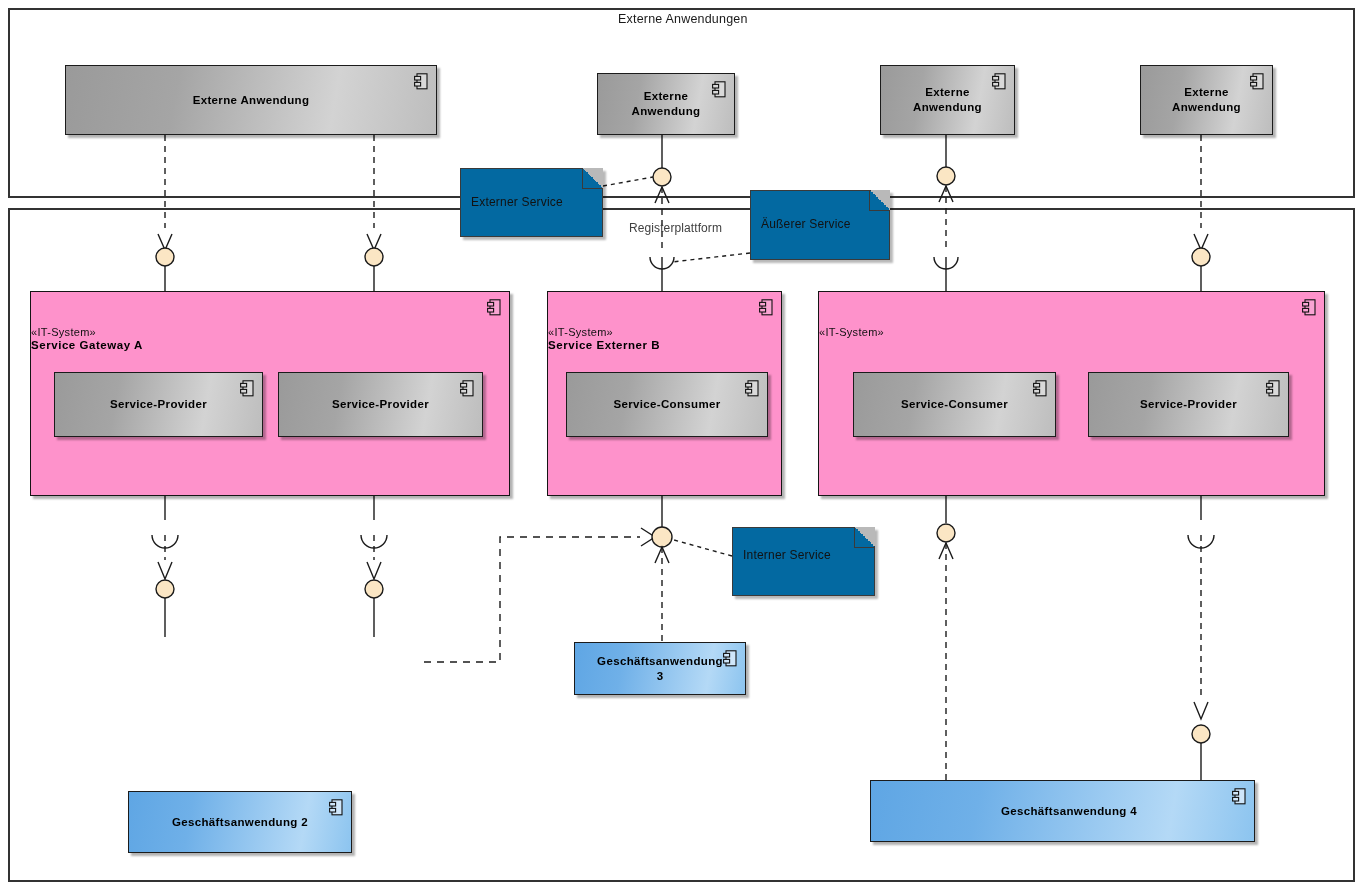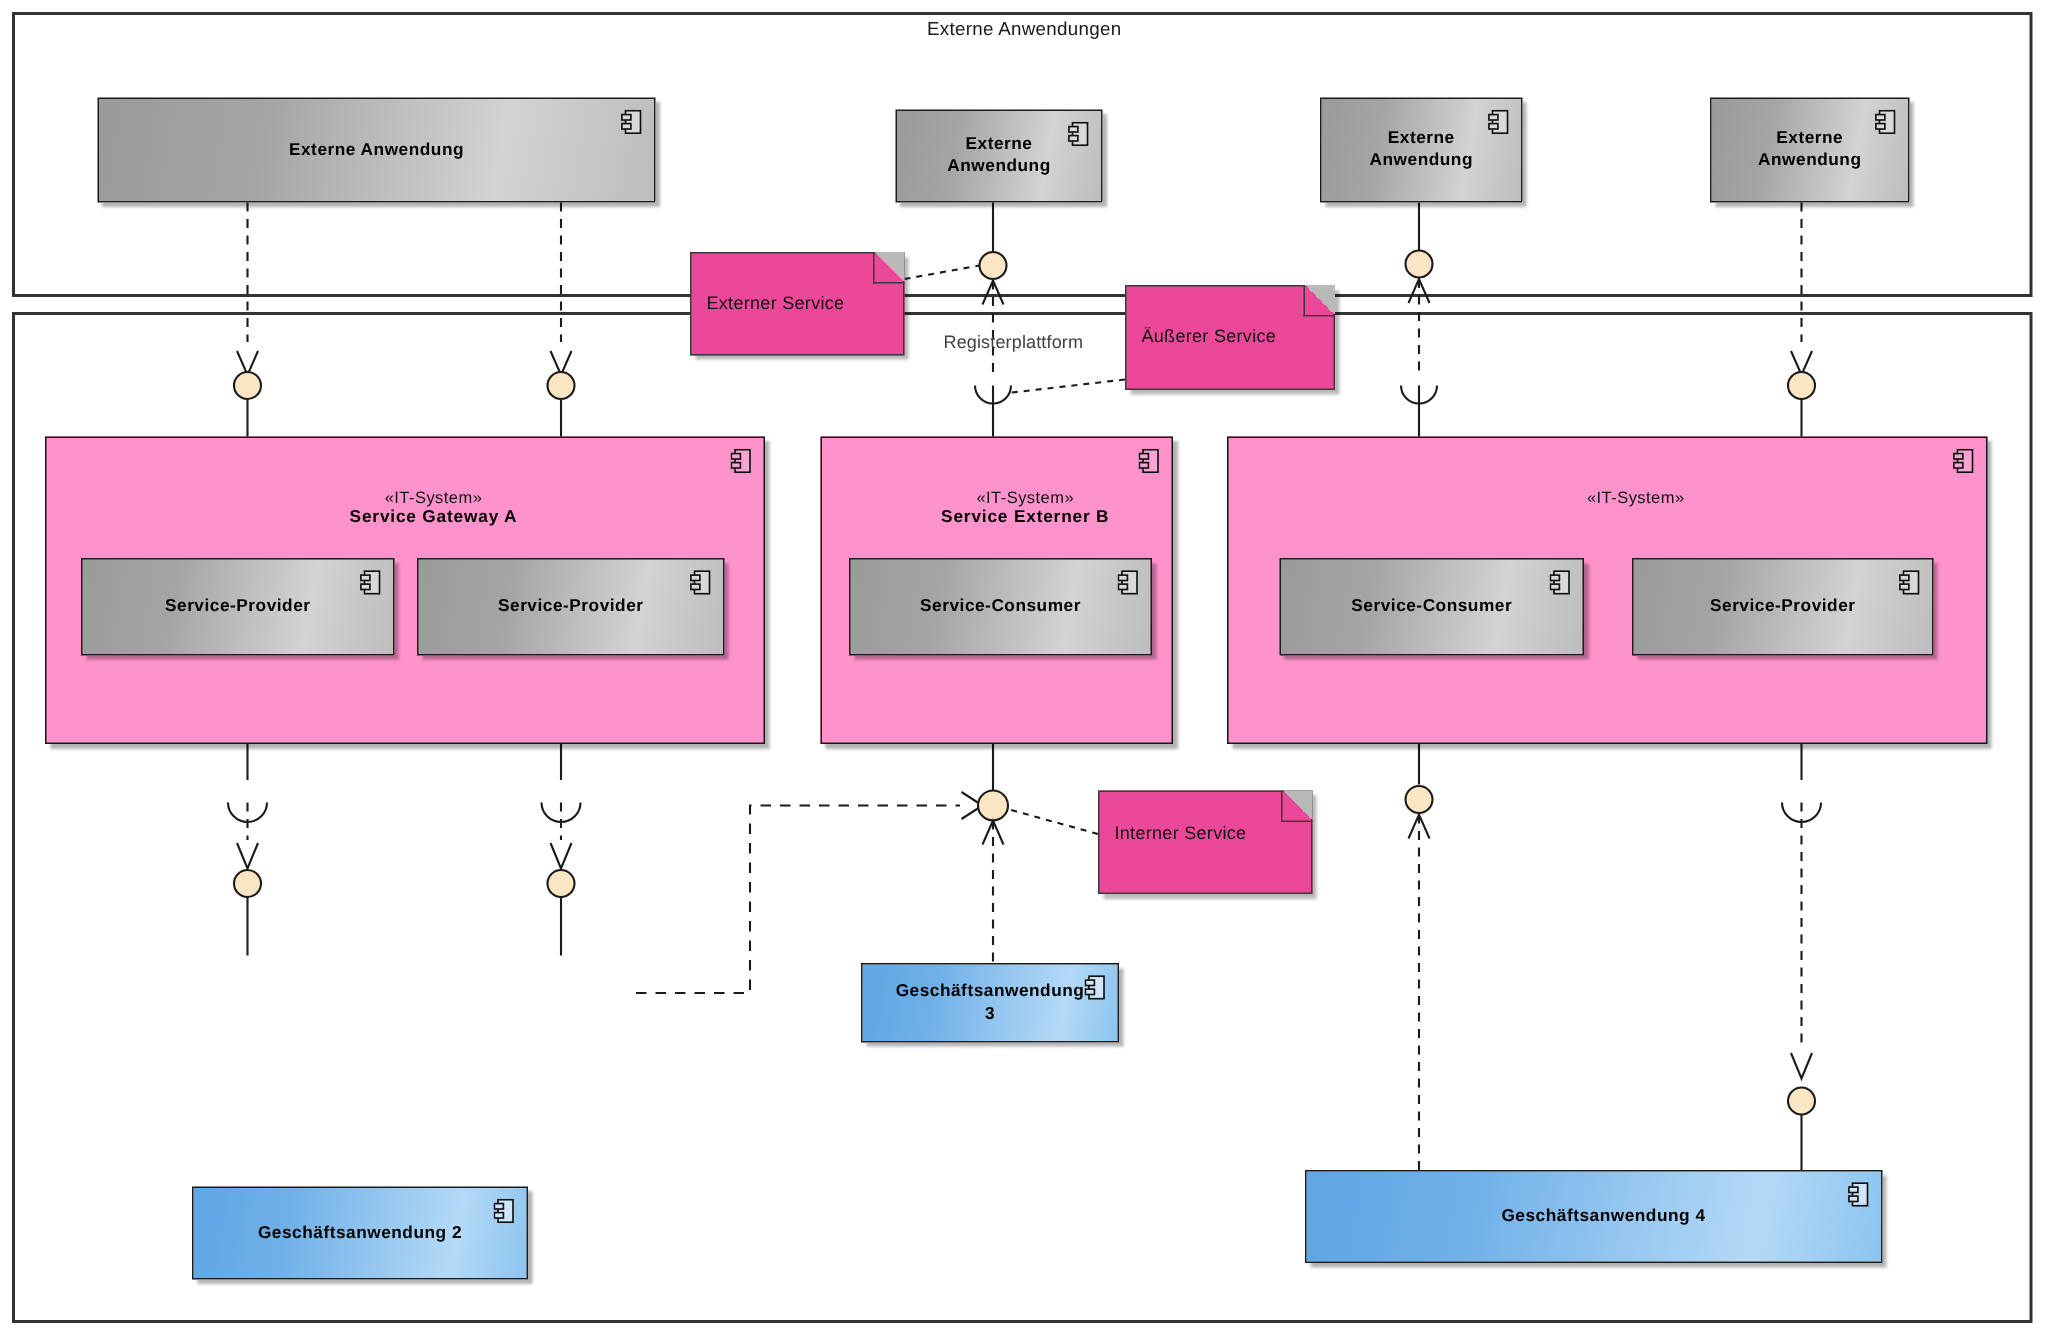--- a/index.html
+++ b/index.html
@@ -15,25 +15,25 @@
   .comp .cname{font-size:11.5px;font-weight:bold;color:#000;text-align:center;line-height:15px;
                letter-spacing:.35px;padding:0 22px;white-space:pre-line;}
   .comp.gray{background:linear-gradient(100deg,#9a9a9a 0%,#a5a5a5 30%,#d3d3d3 72%,#bdbdbd 100%);}
   .comp.blue{background:linear-gradient(100deg,#5fa6e4 0%,#6fb0e8 28%,#b4d9f6 78%,#8cc4ef 100%);}
   .comp.pink{background:linear-gradient(100deg,#fa8fc7 0%,#fb93c9 30%,#f2a0c6 72%,#e882b4 100%);
              display:block;border:1.8px solid #151515;}
   .comp.pink.flat{background:#fe92cb;}
   
   .cicon{position:absolute;right:8px;top:7px;width:14px;height:17px;}
   
-  .gwlabel{position:absolute;left:0;right:0;top:34px;text-align:center;pointer-events:none;margin-left:38px;}
+  .gwlabel{position:absolute;left:0;right:0;top:34px;pointer-events:none;}
   .gwlabel .st{display:block;font-size:11px;color:#111;letter-spacing:.3px;}
   .gwlabel .nm{display:block;font-size:11.5px;font-weight:bold;color:#000;letter-spacing:.55px;margin-top:1px;}
   
-  .note{position:absolute;box-sizing:border-box;background:#ec4899;border:1.4px solid #3a3a3a;
+  .note{position:absolute;box-sizing:border-box;background:#0369a1;border:1.4px solid #3a3a3a;
         box-shadow:3px 3px 2px rgba(0,0,0,.28);text-decoration:underline;}
   .note .ntxt{position:absolute;left:10px;font-size:12px;color:#121212;white-space:nowrap;letter-spacing:.2px;}
   .note .fold{position:absolute;right:-1px;top:-1px;width:20px;height:20px;
         background:linear-gradient(225deg,#b9b9b9 0 50%,transparent 50%);border-left:1.3px solid #3a3a3a;
         border-bottom:1.3px solid #3a3a3a;}
   .plainlbl{position:absolute;font-size:12px;color:#404040;white-space:nowrap;letter-spacing:.1px;}
 </style>
 </head>
 <body>
 

